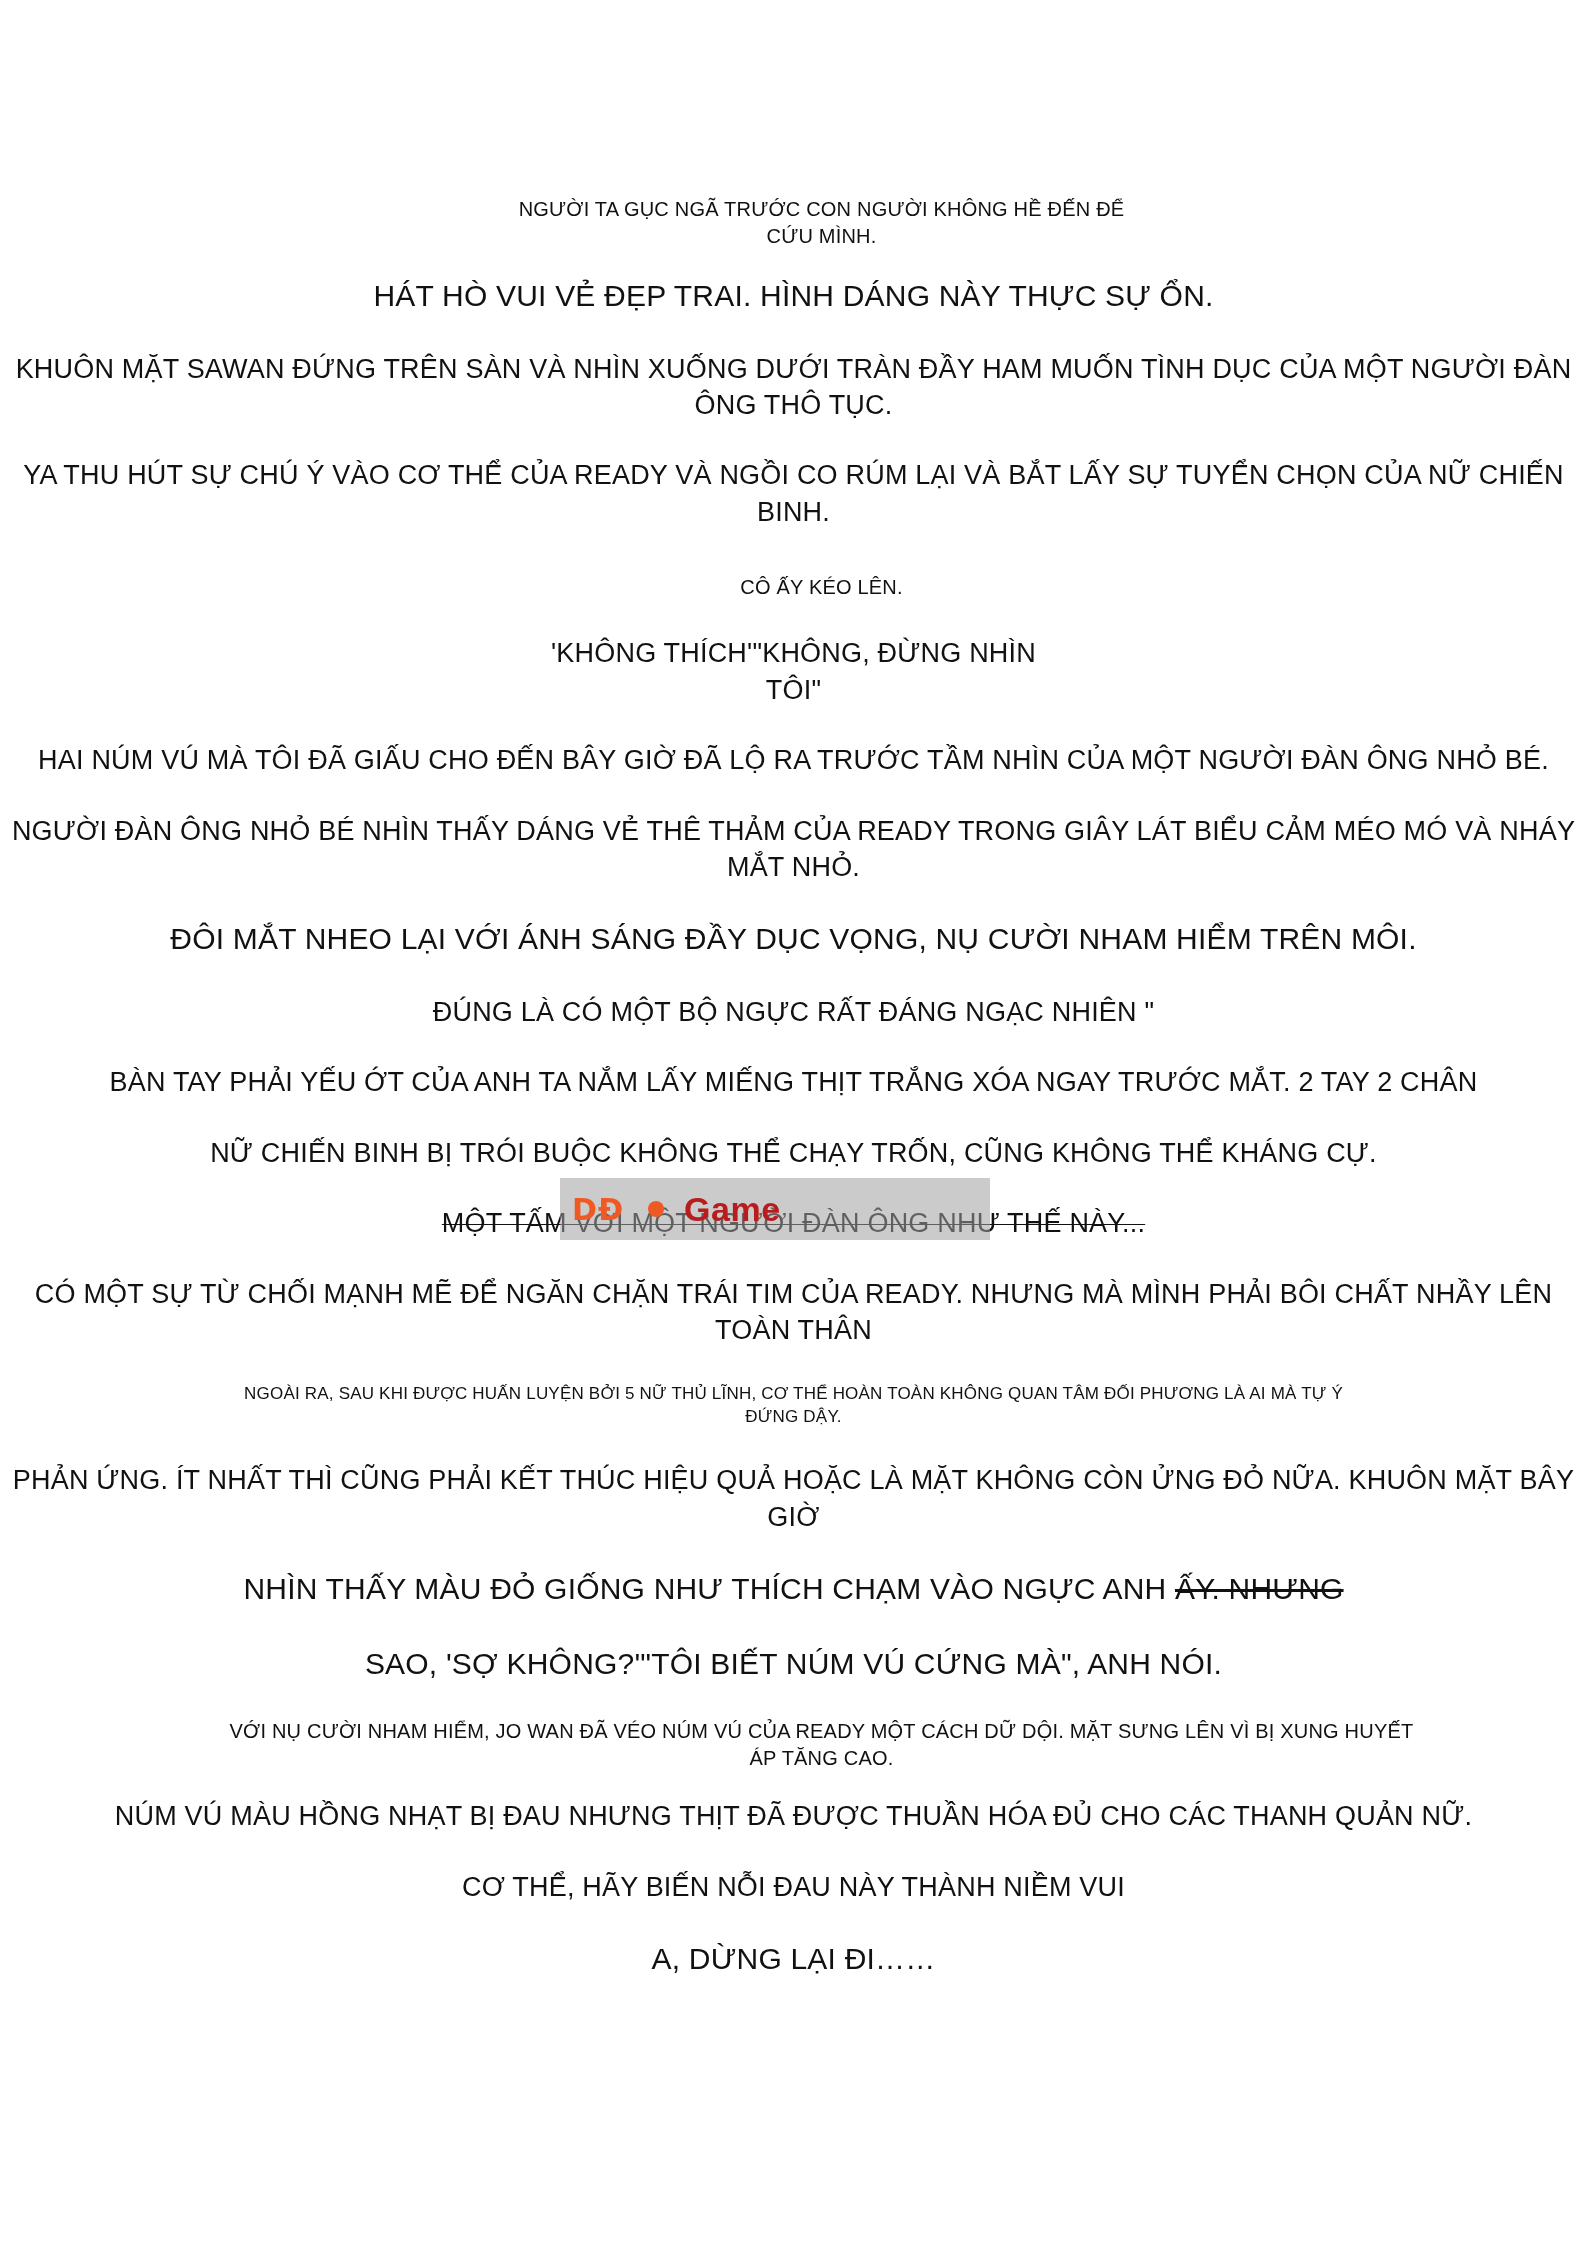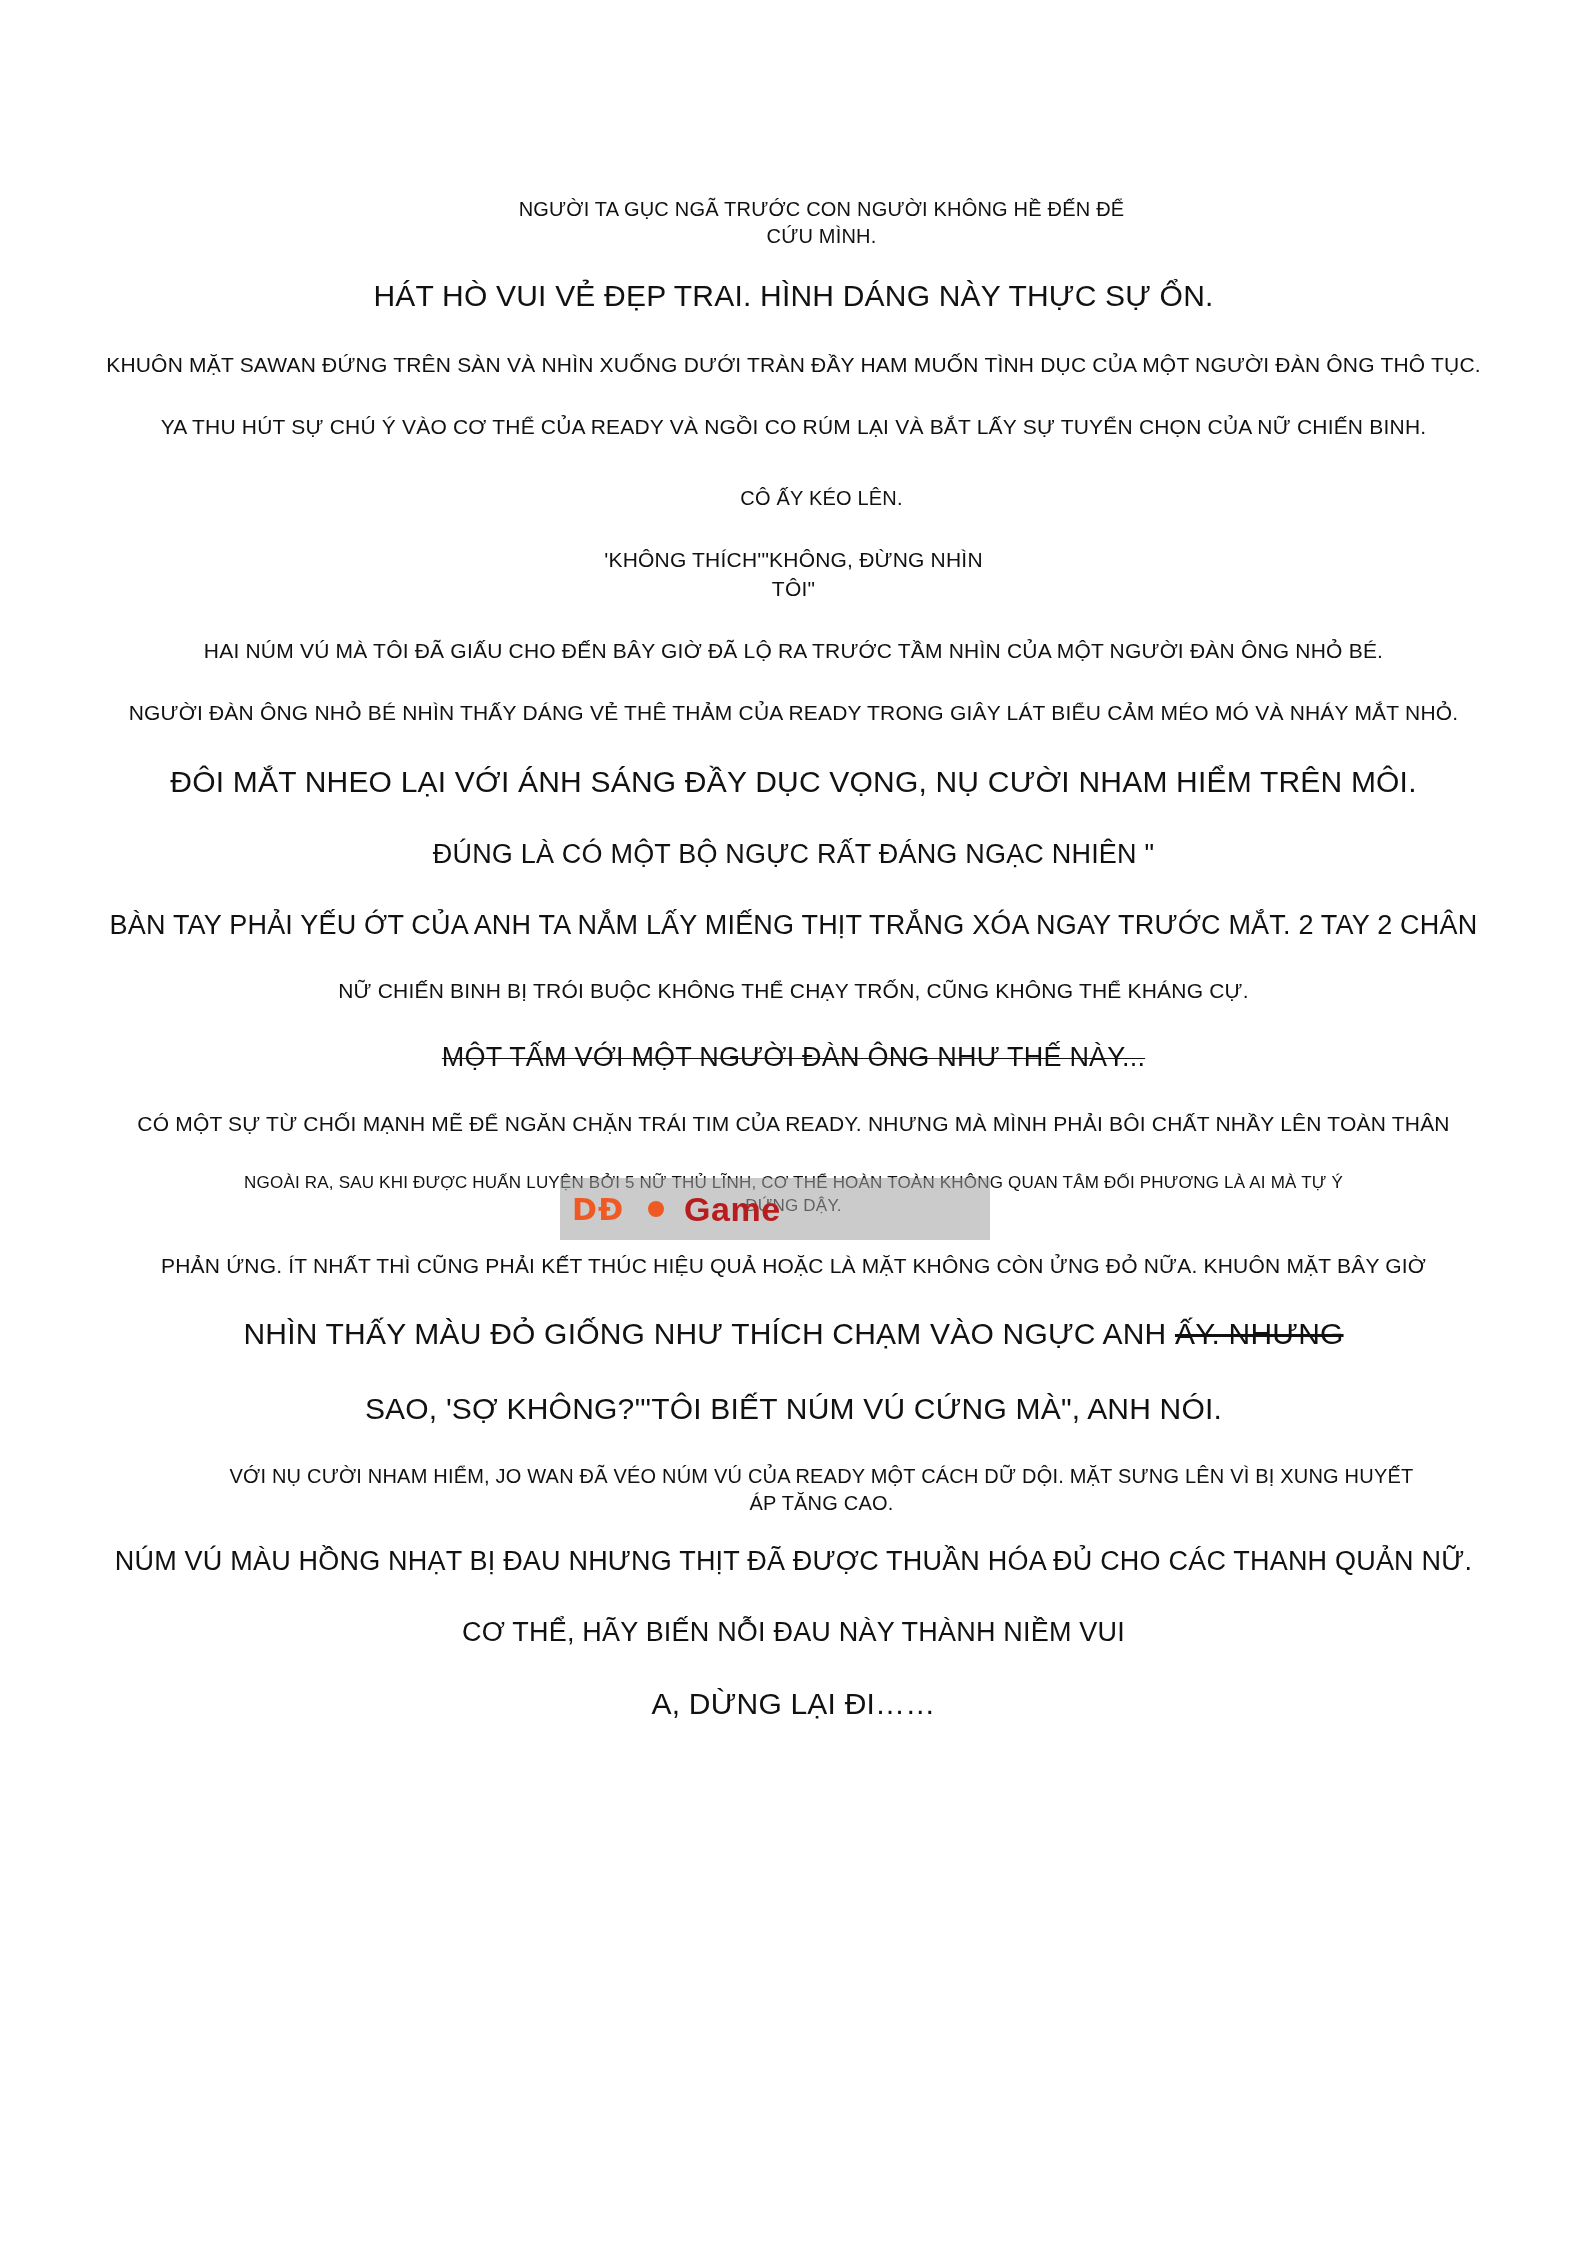--- a/index.html
+++ b/index.html
@@ -34,21 +34,21 @@
     text-align: center;
     letter-spacing: 0.2px;
     color: #111111;
     line-height: 1.35;
     padding: 0 10px;
     box-sizing: border-box;
   }
   
   .s-xs { font-size: 17px; }
   .s-sm { font-size: 20px; margin-left: 28px; }
-  .s-md { font-size: 21px; }
+  .s-md { font-size: 27px; }
   .s-lg { font-size: 27px; }
   .s-xl { font-size: 30px; }
 
   
   .gap-0  { margin-top: 0px; }
   .gap-3  { margin-top: 26px; text-align: center; }
   .gap-4  { margin-top: 34px; }
   .gap-5  { margin-top: 44px; }
 
   .strike-seg {

